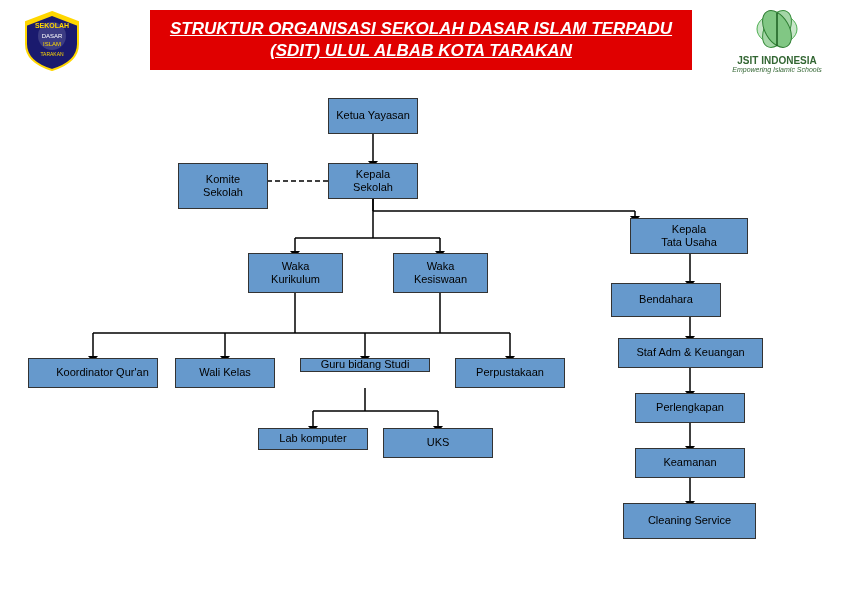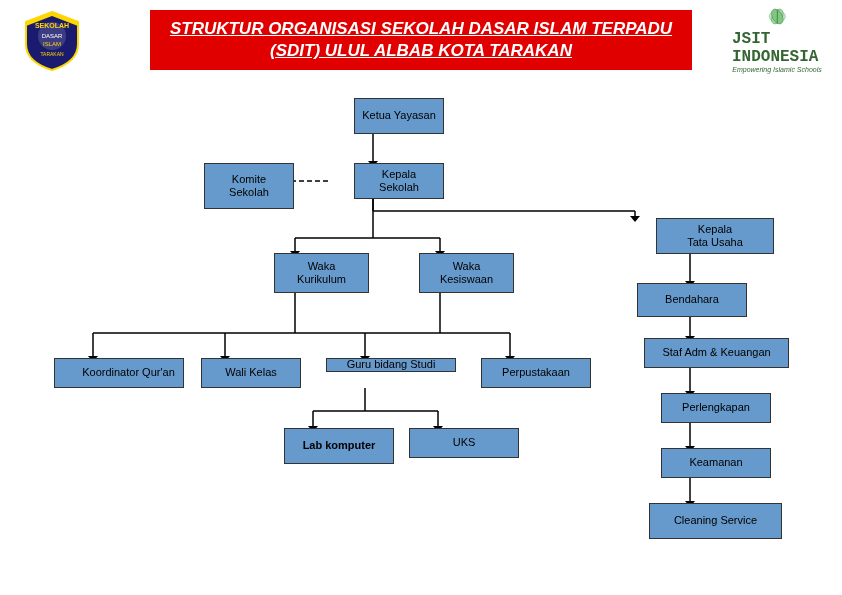--- a/index.html
+++ b/index.html
@@ -79,29 +79,27 @@
       border: 1.5px solid #333;
       text-align: center;
       font-size: 11px;
       font-weight: normal;
       color: #000;
       display: flex;
       align-items: center;
       justify-content: center;
       line-height: 1.2;
       padding: 3px;
-      margin-left: 26px;
     }
 
     .jsit-text {
-      font-size: 16px;
+      font-size: 10px;
       font-weight: bold;
       color: #336633;
       margin-top: 5px;
-      font-family: Liberation Mono, monospace;
     }
 
     .jsit-subtext {
       font-size: 7px;
       color: #336633;
       font-style: italic;
     }
 
     svg.chart-svg {
       position: absolute;
@@ -264,21 +262,21 @@
     </div>
 
     <div class="node" style="left:300px;top:270px;width:130px;height:14px;">
       <span>Guru bidang Studi</span>
     </div>
 
     <div class="node" style="left:455px;top:270px;width:110px;height:30px;">
       <span>Perpustakaan</span>
     </div>
 
-    <div class="node" style="left:258px;top:340px;width:110px;height:36px;font-weight:bold;">
+    <div class="node" style="left:258px;top:340px;width:110px;height:22px;">
       <span>Lab komputer</span>
     </div>
 
     <div class="node" style="left:383px;top:340px;width:110px;height:30px;">
       <span>UKS</span>
     </div>
 
   </div>
 
 </div>

